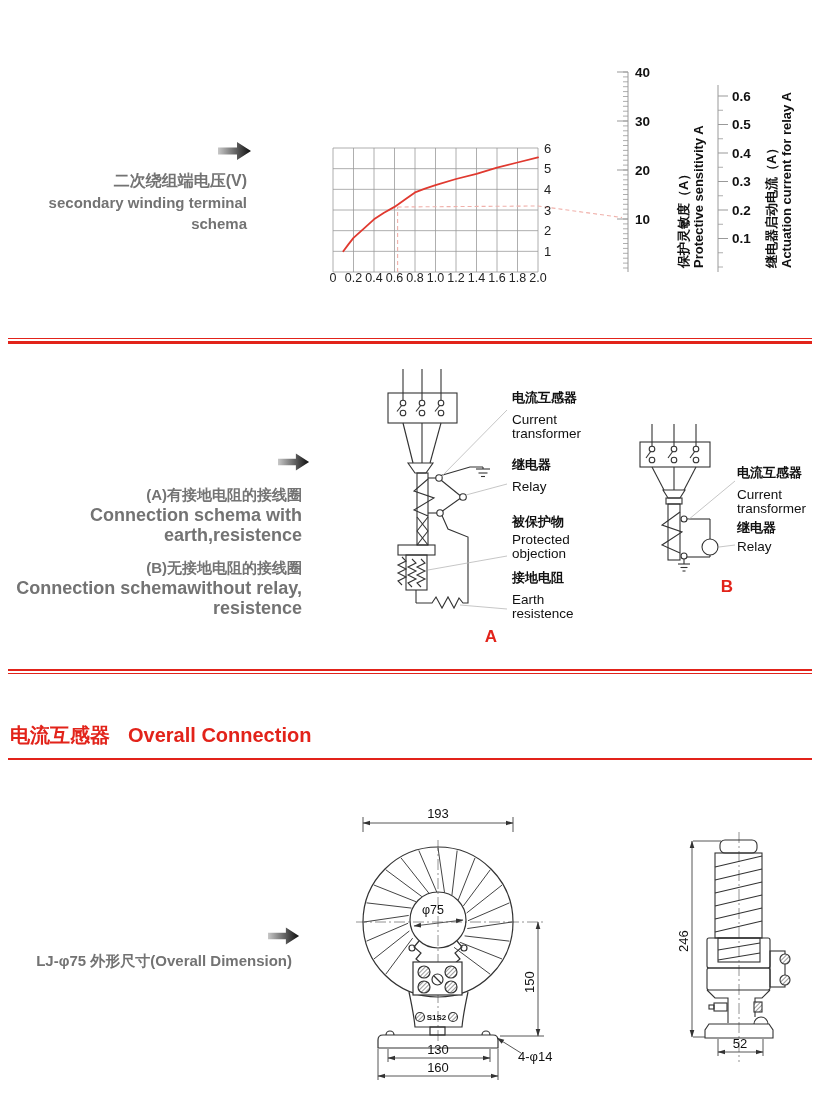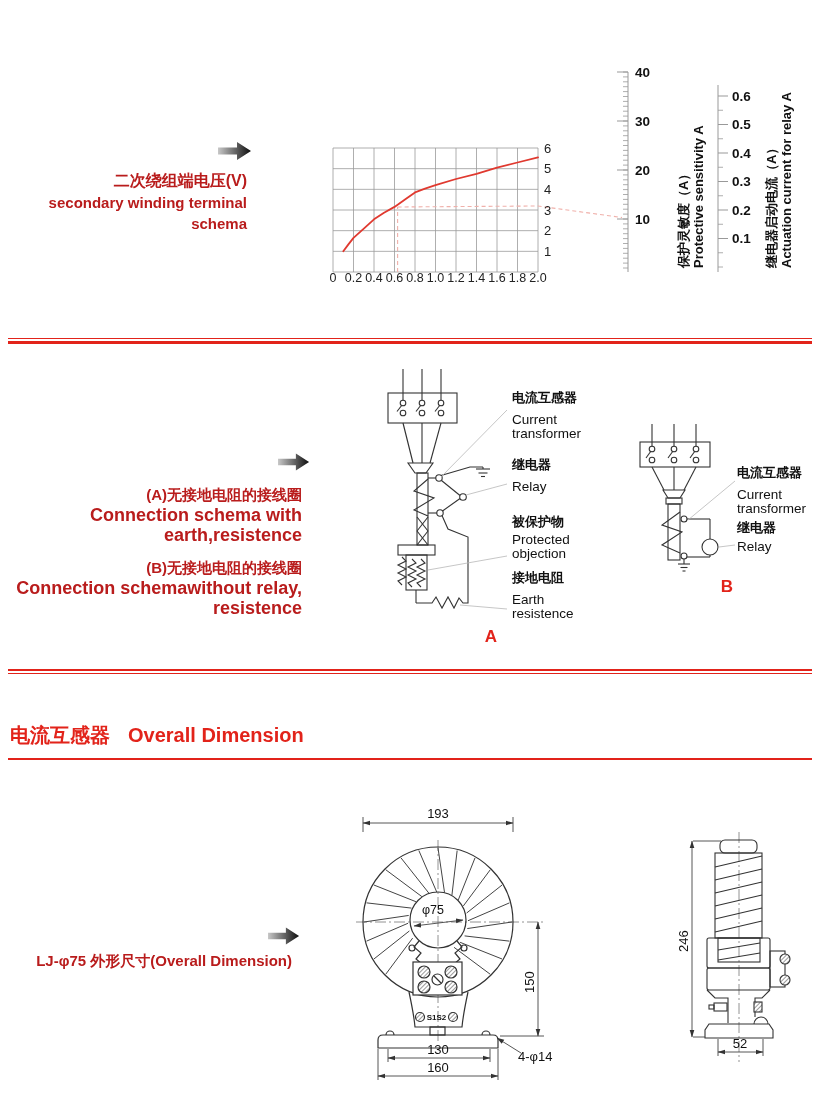--- a/index.html
+++ b/index.html
@@ -1,19 +1,19 @@
 <!DOCTYPE html>
 <html><head>
 <meta charset="utf-8">
 <style>
   html,body{margin:0;padding:0;background:#fff;}
   .page{position:relative;width:820px;height:1110px;background:#fff;overflow:hidden;
         font-family:"Liberation Sans","DejaVu Sans",sans-serif;}
   .abs{position:absolute;}
-  .rlabel{position:absolute;text-align:right;color:#b91c1c;font-weight:bold;}
+  .rlabel{position:absolute;text-align:right;color:#737373;font-weight:bold;}
   .zh16{font-size:16px;line-height:22px;}
   .en15{font-size:15px;line-height:21px;}
   .zh15{font-size:15px;line-height:21px;}
   .en14{font-size:18px;line-height:20px;}
   .pairgap{margin-top:12px;}
   .rule{position:absolute;left:8px;right:8px;background:#e2231a;}
   .heading{position:absolute;left:10px;top:722px;color:#e2231a;font-weight:bold;font-size:20px;}
   .heading .gap{display:inline-block;width:18px;}
   svg text{font-family:"Liberation Sans","DejaVu Sans",sans-serif;}
 </style>
@@ -186,21 +186,21 @@
     <defs>
         <linearGradient id="ag2" x1="0" y1="0" x2="1" y2="0">
       <stop offset="0" stop-color="#c8c8c8"></stop>
           <stop offset="1" stop-color="#0c0c0c"></stop>
         </linearGradient>
       </defs>
     <path d="M0,7.5 L19,7.5 L19,2 L33,11 L19,20 L19,14.5 L0,14.5 Z" fill="url(#ag2)"></path>
   </svg>
 
   <div class="rlabel" style="left:0;top:484px;width:302px">
-    <div class="zh15">(A)无接地电阻的接线圈</div>
+    <div class="zh15">(A)有接地电阻的接线圈</div>
     <div class="en14">Connection schema with earth,resistence</div>
     <div class="zh15 pairgap">(B)无接地电阻的接线圈</div>
     <div class="en14">Connection schemawithout relay, resistence</div>
   </div>
 
   <svg class="abs" style="left:360px;top:365px" width="245" height="295" viewBox="0 0 245 295">
     <g stroke="#333" stroke-width="1.1" fill="none">
       <line x1="43" y1="4" x2="43" y2="35"></line>
         <line x1="62" y1="4" x2="62" y2="35"></line>
         <line x1="81" y1="4" x2="81" y2="35"></line>
@@ -312,21 +312,21 @@
       <text x="137" y="112" font-size="13" font-weight="bold">继电器</text>
       <text x="137" y="131" font-size="13.5">Relay</text>
     </g>
     <text x="127" y="172" font-size="17" font-weight="bold" fill="#e2231a" text-anchor="middle">B</text>
   </svg>
 
   <div class="rule" style="top:669px;height:2px"></div>
   <div class="rule" style="top:673px;height:1px"></div>
 
   <div class="heading">
-    <span>电流互感器</span><span class="gap"></span><span>Overall Dimension</span>
+    <span>电流互感器</span><span class="gap"></span><span>Overall Connection</span>
   </div>
   <div class="rule" style="top:758px;height:2px"></div>
 
   <svg class="abs" style="left:268px;top:925px" width="32" height="22" viewBox="0 0 34 22">
     <defs>
         <linearGradient id="ag3" x1="0" y1="0" x2="1" y2="0">
       <stop offset="0" stop-color="#c8c8c8"></stop>
           <stop offset="1" stop-color="#0c0c0c"></stop>
         </linearGradient>
       </defs>

